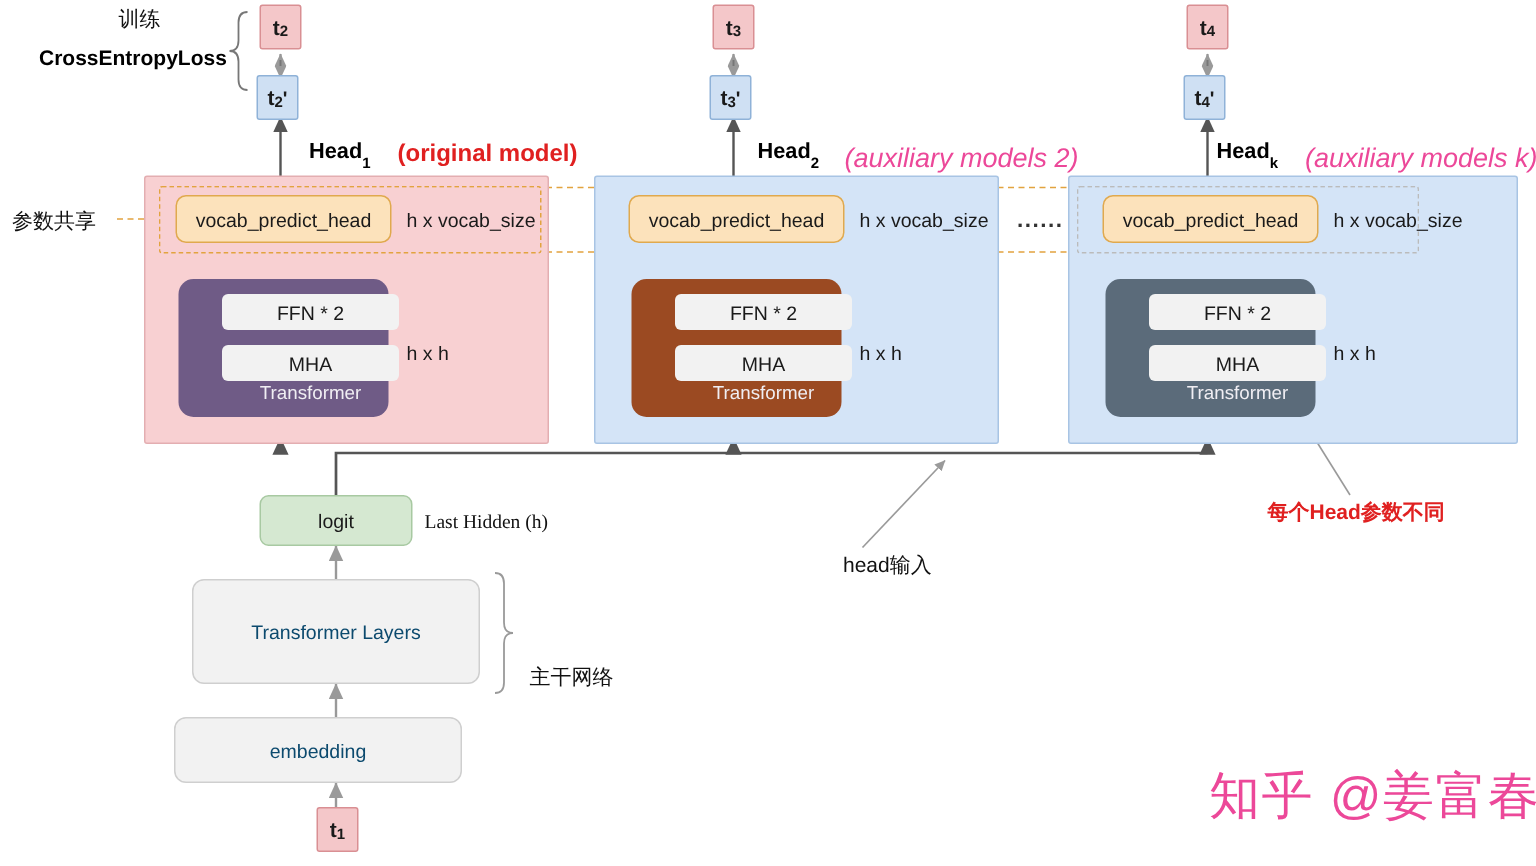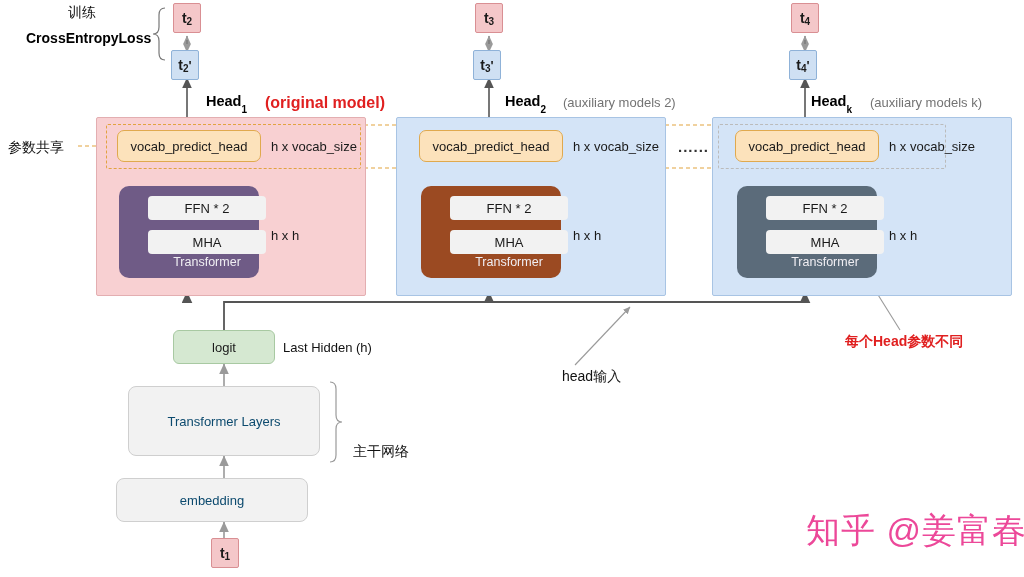--- a/index.html
+++ b/index.html
@@ -57,21 +57,21 @@
   .greenbox{
     background:#d5e8d1;border:1px solid #a8c9a2;border-radius:6px;
     display:flex;align-items:center;justify-content:center;
     font-size:13px;color:#1a1a1a;
   }
 
   
   .lbl{font-size:13px;color:#111;white-space:nowrap;}
   .lbl-dim{font-size:13px;color:#1a1a1a;white-space:nowrap;}
   .lbl-red{font-size:16px;font-weight:bold;color:#e02020;white-space:nowrap;}
-  .lbl-grey{font-size:13px;color:#737373;white-space:nowrap;}
+  .lbl-grey{font-size:18px;color:#ec4899;white-space:nowrap;font-style:italic;}
   .lbl-cn{font-size:14px;color:#111;white-space:nowrap;}
   .lbl-cn-bold{font-size:14px;font-weight:bold;color:#000;white-space:nowrap;}
   .headname{font-size:14.5px;font-weight:bold;color:#000;white-space:nowrap;}
   .headname sub{font-size:10px;position:relative;top:3px;}
   .dots{font-size:15px;color:#333;letter-spacing:1px;font-weight:bold;}
 
   .wm{
     font-size:34px;color:#ec4899;white-space:nowrap;letter-spacing:1px;
     font-family:"Liberation Sans","DejaVu Sans",sans-serif;
   }
@@ -141,21 +141,21 @@
     <line x1="575" y1="365" x2="630" y2="307" stroke="#9a9a9a" stroke-width="1.1" marker-end="url(#ahlt)"></line>
     <line x1="900" y1="330" x2="870" y2="282" stroke="#9a9a9a" stroke-width="1.1" marker-end="url(#ahlt)"></line>
 
     <g stroke="#e2a33f" stroke-width="1.1" fill="none" stroke-dasharray="4,3">
       <line x1="78" y1="146" x2="100" y2="146"></line>
       <line x1="105" y1="125" x2="1010" y2="125"></line>
       <line x1="105" y1="168" x2="1010" y2="168"></line>
     </g>
   </svg>
 
-  <div class="abs lbl-cn" style="left:68px;top:4px;">训练</div>
+  <div class="abs lbl-cn" style="left:79px;top:4px;">训练</div>
   <div class="abs lbl-cn-bold" style="left:26px;top:30px;font-size:14px;">CrossEntropyLoss</div>
 
   <div class="abs tok target" style="left:173px;top:3px;">
     <span>t</span>
       <sub>2</sub>
   </div>
   <div class="abs tok pred" style="left:171px;top:50px;">
     <span>t</span>
       <sub>2</sub>
       <span class="prime">'</span>
@@ -249,21 +249,21 @@
     </div>
     <div class="tflabel">Transformer</div>
   </div>
   <div class="abs lbl-dim" style="left:889px;top:228px;">h x h</div>
 
   <div class="abs lbl-cn" style="left:8px;top:139px;">参数共享</div>
 
   <div class="abs greenbox" style="left:173px;top:330px;width:102px;height:34px;">
     <span>logit</span>
   </div>
-  <div class="abs lbl" style="left:283px;top:340px;">Last Hidden (h)</div>
+  <div class="abs lbl" style="left:283px;top:340px;font-family:Liberation Serif, serif;">Last Hidden (h)</div>
 
   <div class="abs greybox" style="left:128px;top:386px;width:192px;height:70px;">
     <span>Transformer Layers</span>
   </div>
 
   <div class="abs greybox" style="left:116px;top:478px;width:192px;height:44px;">
     <span>embedding</span>
   </div>
 
   <div class="abs lbl-cn" style="left:353px;top:443px;">主干网络</div>

